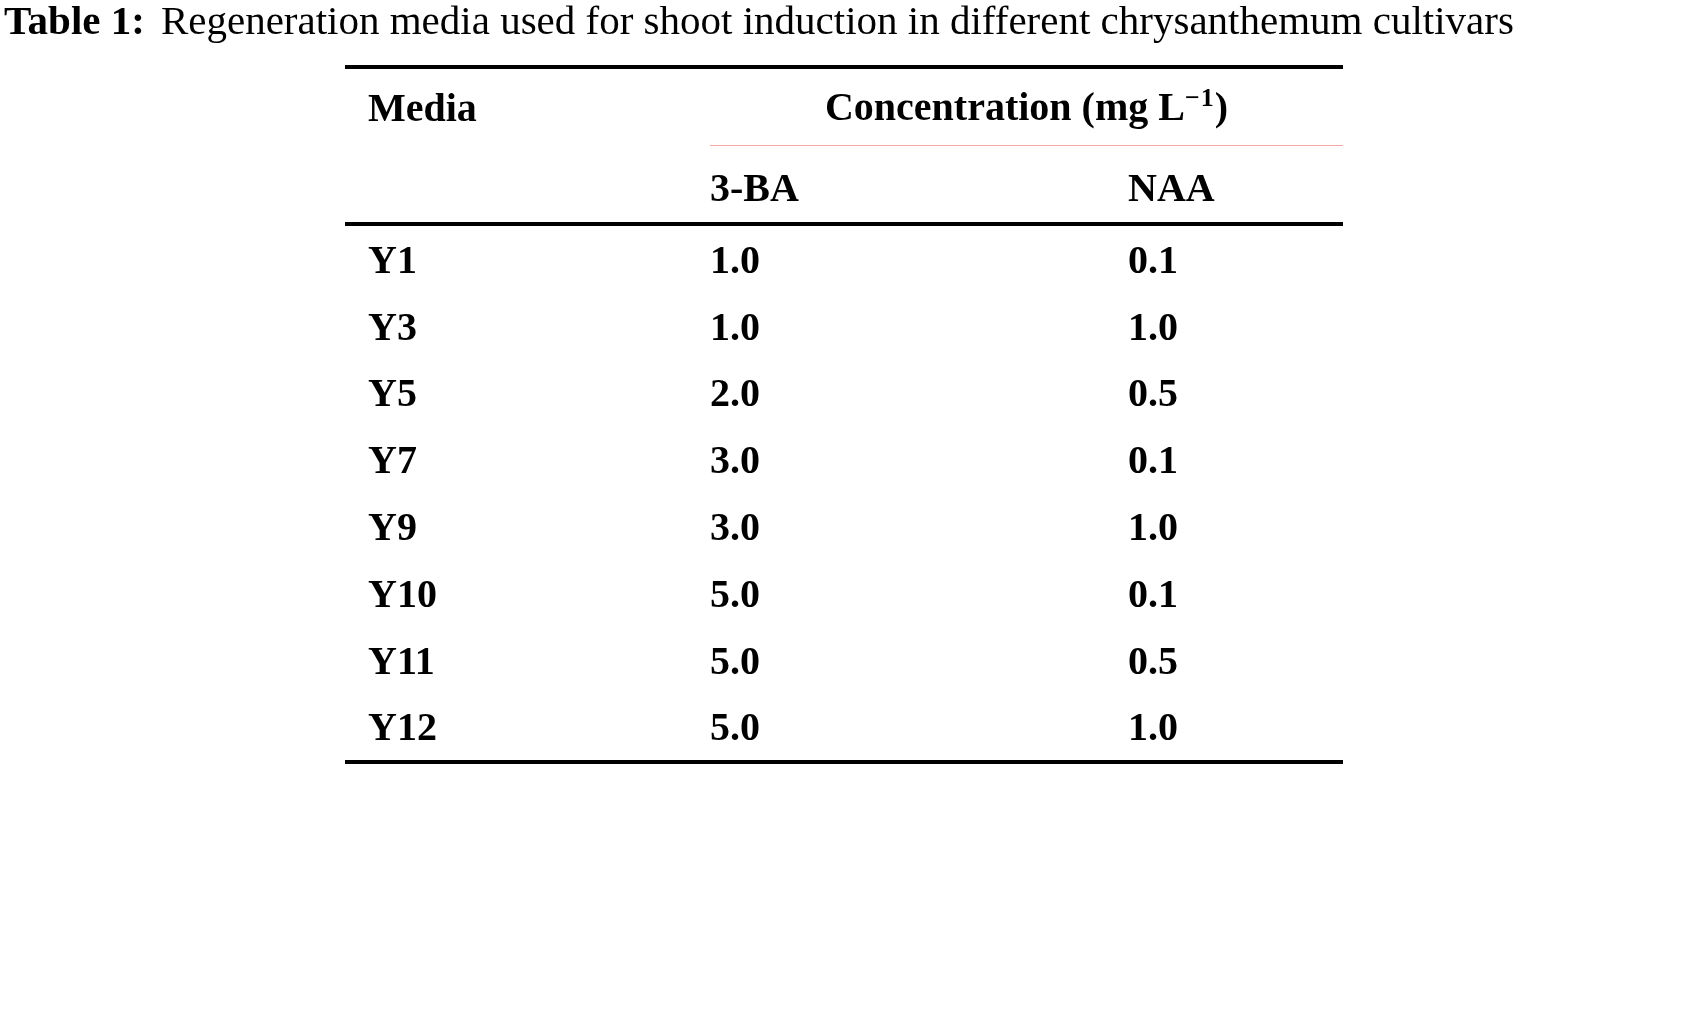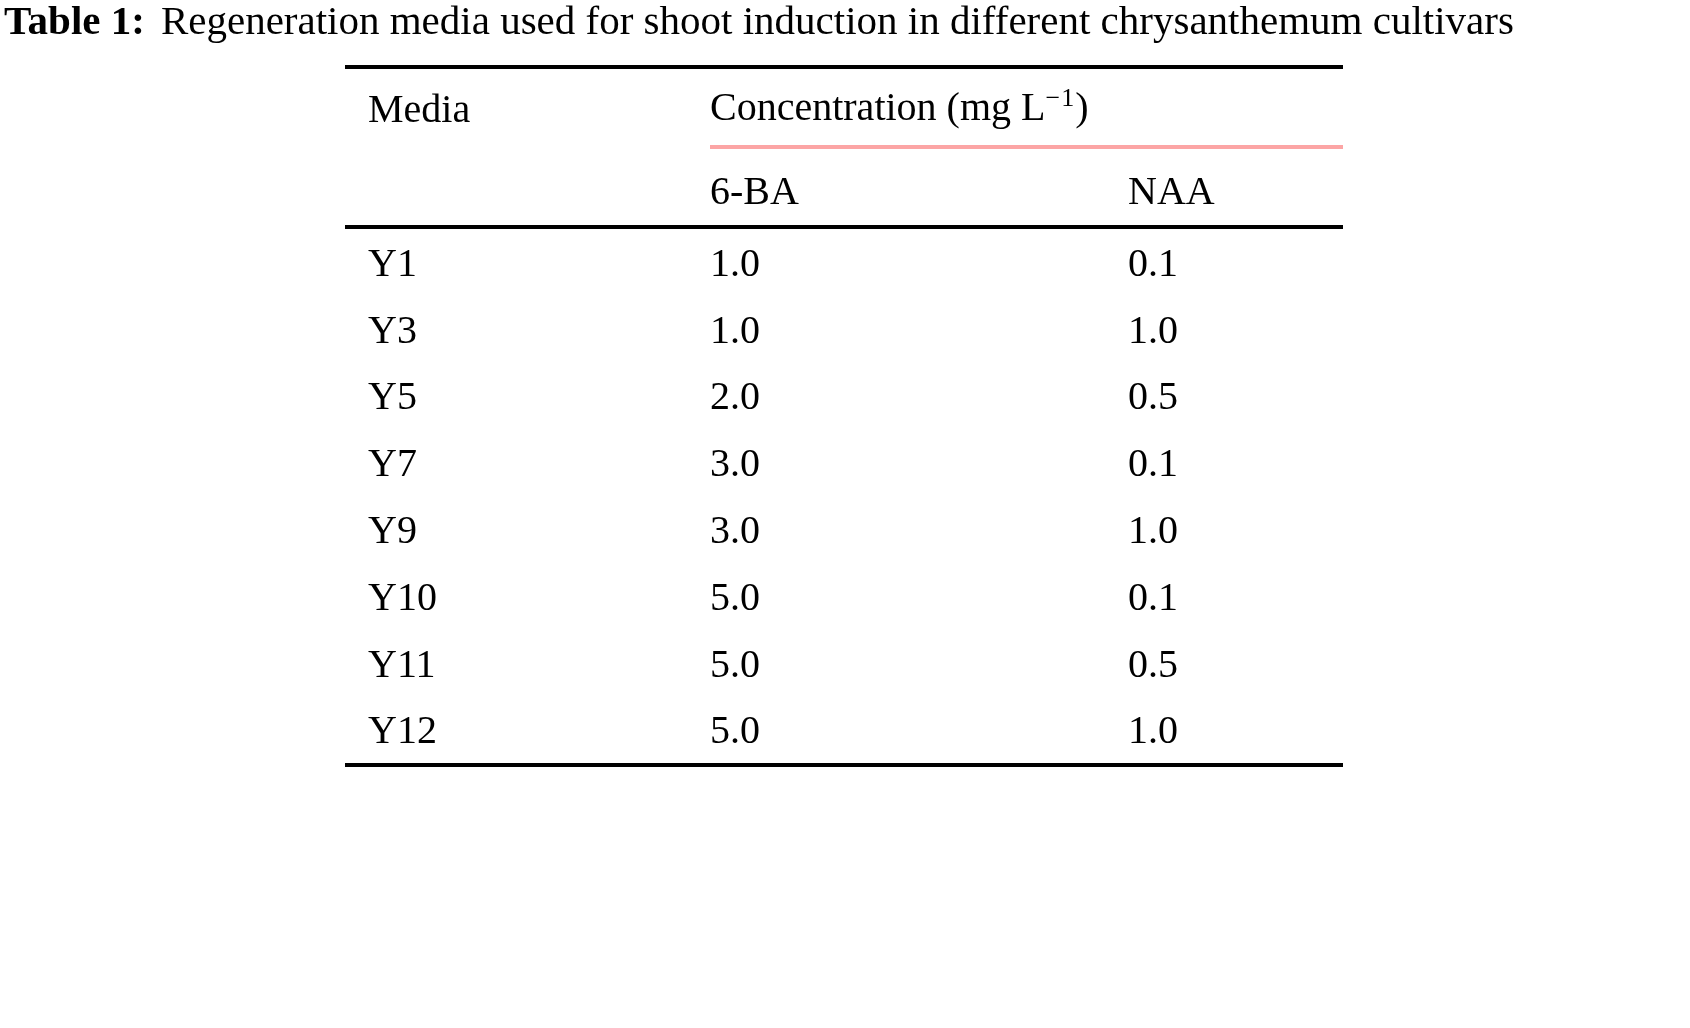--- a/index.html
+++ b/index.html
@@ -38,33 +38,34 @@
     border-collapse: collapse;
     table-layout: fixed;
     border-top: 4px solid #000;
     border-bottom: 4px solid #000;
     font-size: 40px;
   }
   col.c1 { width: 365px; }
   col.c2 { width: 418px; }
   col.c3 { width: 215px; }
   th, td {
-    font-weight: normal;
+    font-weight: bold;
     text-align: left;
     padding: 0;
     vertical-align: middle;
   }
   th.media-header, td.media-cell {
     padding-left: 23px;
   }
   tr.header-top th {
     height: 76px;
   }
   th.concentration-header {
-    border-bottom: 4px solid #fca5a5;
+    text-align: center;
+    border-bottom: 1px solid #fca5a5;
   }
   tr.header-sub th {
     height: 70px;
     border-bottom: 4px solid #000;
     padding-top: 6px;
   }
   tbody td {
     height: 66.8px;
   }
   sup.unit-sup {
@@ -89,21 +90,21 @@
     </colgroup>
     <thead>
       <tr class="header-top">
         <th class="media-header">Media</th>
         <th class="concentration-header" colspan="2">
           <span>Concentration (mg L</span><sup class="unit-sup">−1</sup><span>)</span>
         </th>
       </tr>
       <tr class="header-sub">
         <th></th>
-        <th>6-BA</th>
+        <th>3-BA</th>
         <th>NAA</th>
       </tr>
     </thead>
     <tbody>
       <tr>
         <td class="media-cell">Y1</td>
         <td>1.0</td>
         <td>0.1</td>
       </tr>
       <tr>

